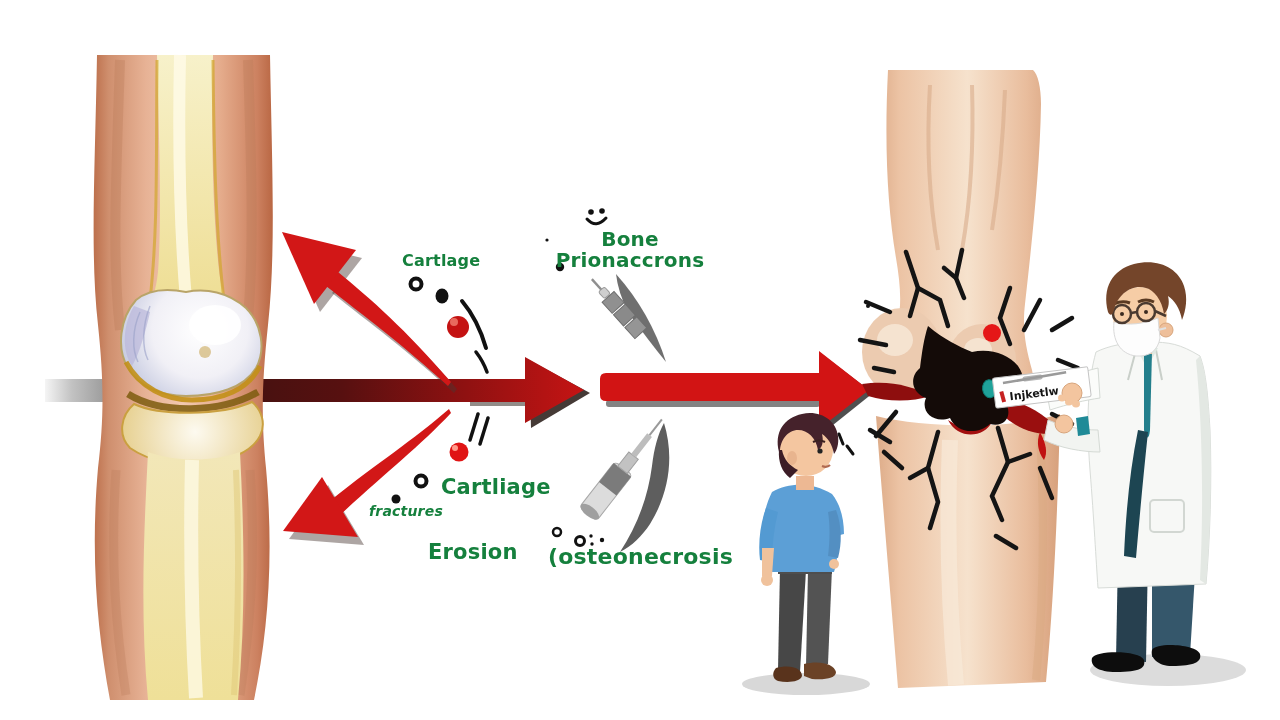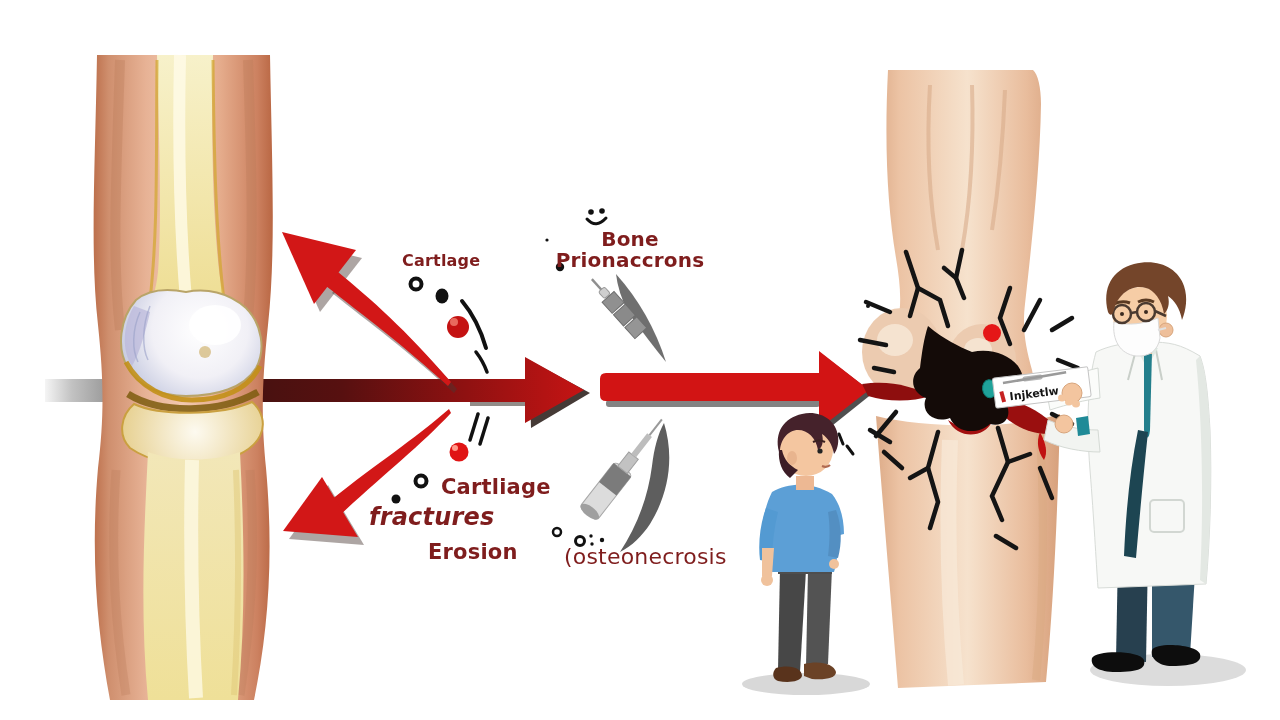--- a/index.html
+++ b/index.html
@@ -1,25 +1,25 @@
 <!DOCTYPE html>
 <html><head>
 <meta charset="utf-8">
 <style>
   html,body{margin:0;padding:0;background:#fff;}
   .stage{position:relative;width:1280px;height:720px;background:#fff;overflow:hidden;
          font-family:"DejaVu Sans",sans-serif;}
   .stage svg{position:absolute;left:0;top:0;}
-  .lbl{position:absolute;color:#7f1d1d;font-weight:600;letter-spacing:.2px;white-space:nowrap;}
+  .lbl{position:absolute;color:#15803d;font-weight:600;letter-spacing:.2px;white-space:nowrap;}
   .lbl-cartlage{left:402px;top:251px;font-size:16px;}
   .lbl-bone{left:545px;top:229px;width:170px;text-align:center;font-size:20px;line-height:21px;white-space:normal;}
   .lbl-cartliage{left:441px;top:463px;font-size:21px;margin-top:12px;}
   .lbl-erosion{left:428px;top:504px;font-size:21px;margin-top:36px;}
-  .lbl-fractures{left:369px;top:503px;font-size:24px;font-style:italic;font-weight:600;}
-  .lbl-osteo{left:548px;top:544px;font-size:22px;font-weight:400;margin-left:16px;}
+  .lbl-fractures{left:369px;top:503px;font-size:14px;font-style:italic;font-weight:600;}
+  .lbl-osteo{left:548px;top:544px;font-size:22px;font-weight:700;}
   svg text{font-family:"DejaVu Sans",sans-serif;}
 </style>
 </head>
 <body>
 
 <div class="stage">
 <svg width="1280" height="720" viewBox="0 0 1280 720">
   <defs>
     <linearGradient id="g1" gradientUnits="userSpaceOnUse" x1="45" y1="0" x2="584" y2="0">
       <stop offset="0" stop-color="#f5f5f5"></stop>

